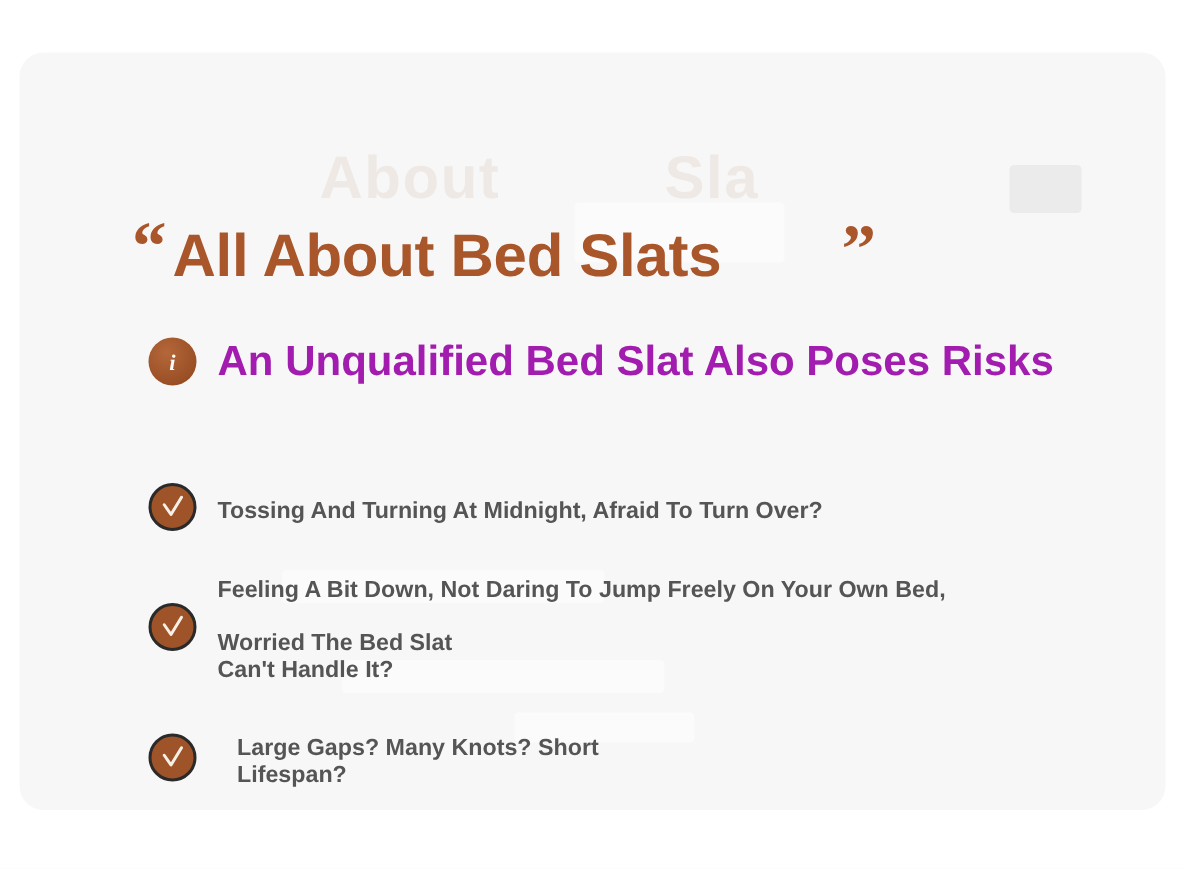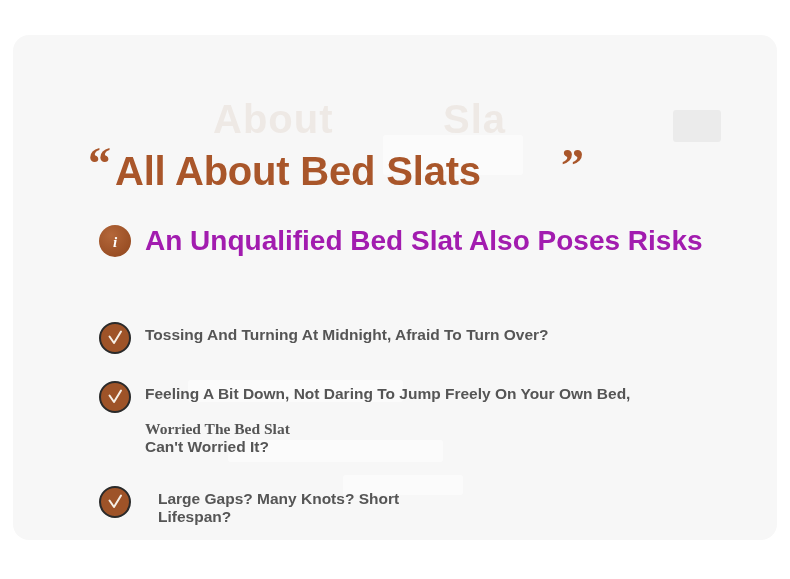--- a/index.html
+++ b/index.html
@@ -131,41 +131,40 @@
   
   .bullets {
     position: absolute;
     left: 86px;
     top: 286px;
     width: 640px;
   }
   .bullet {
     position: relative;
     display: flex;
-    align-items: flex-start;
+    align-items: center;
     margin-bottom: 26px;
   }
   .bullet .icon-circle {
     margin-top: 1px;
   }
   .bullet-text {
     margin-left: 14px;
     font-size: 15.5px;
     font-weight: 700;
     color: #555555;
     line-height: 1.0;
     padding-top: 6px;
   }
   .bullet-line {
     display: block;
     white-space: nowrap;
   }
   .bullet-line.gap-before {
     margin-top: 19px;
-    font-family: Liberation Serif, serif;
   }
   .bullet-line.tight {
     margin-top: 3px;
   }
 </style>
 </head>
 <body>
 
 <div id="stage">
 
@@ -209,21 +208,21 @@
 
       <div class="bullet" style="margin-bottom:25px;">
         <span class="icon-circle check">
           <svg width="20" height="20" viewBox="0 0 20 20" aria-hidden="true">
             <path d="M4.5 8.5 L9 15 L16 3.5" fill="none" stroke="#f6efe6" stroke-width="2" stroke-linecap="round" stroke-linejoin="round"></path>
           </svg>
         </span>
         <span class="bullet-text">
           <span class="bullet-line">Feeling A Bit Down, Not Daring To Jump Freely On Your Own Bed,</span>
           <span class="bullet-line gap-before">Worried The Bed Slat</span>
-          <span class="bullet-line tight">Can't Worried It?</span>
+          <span class="bullet-line tight">Can't Handle It?</span>
         </span>
       </div>
 
       <div class="bullet" style="margin-top:30px;gap:13px;">
         <span class="icon-circle check">
           <svg width="20" height="20" viewBox="0 0 20 20" aria-hidden="true">
             <path d="M4.5 8.5 L9 15 L16 3.5" fill="none" stroke="#f6efe6" stroke-width="2" stroke-linecap="round" stroke-linejoin="round"></path>
           </svg>
         </span>
         <span class="bullet-text">

